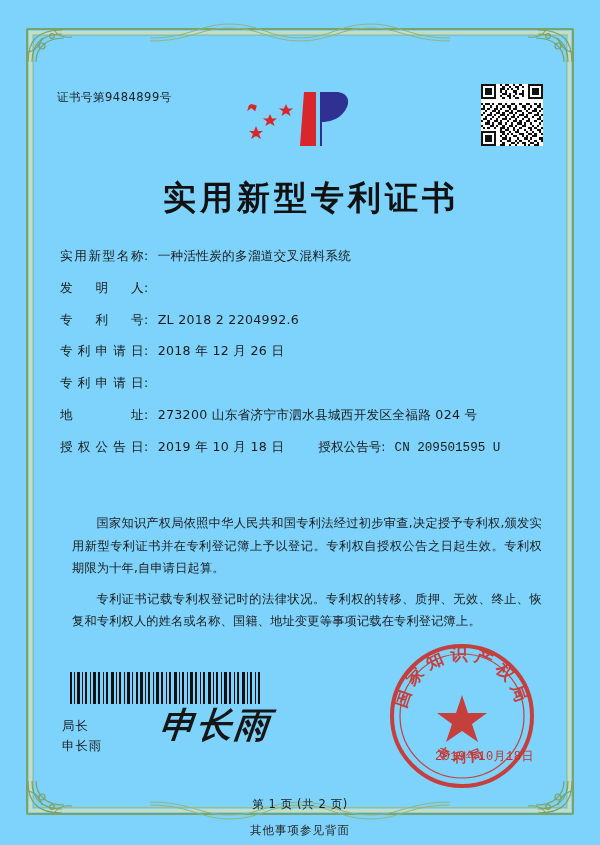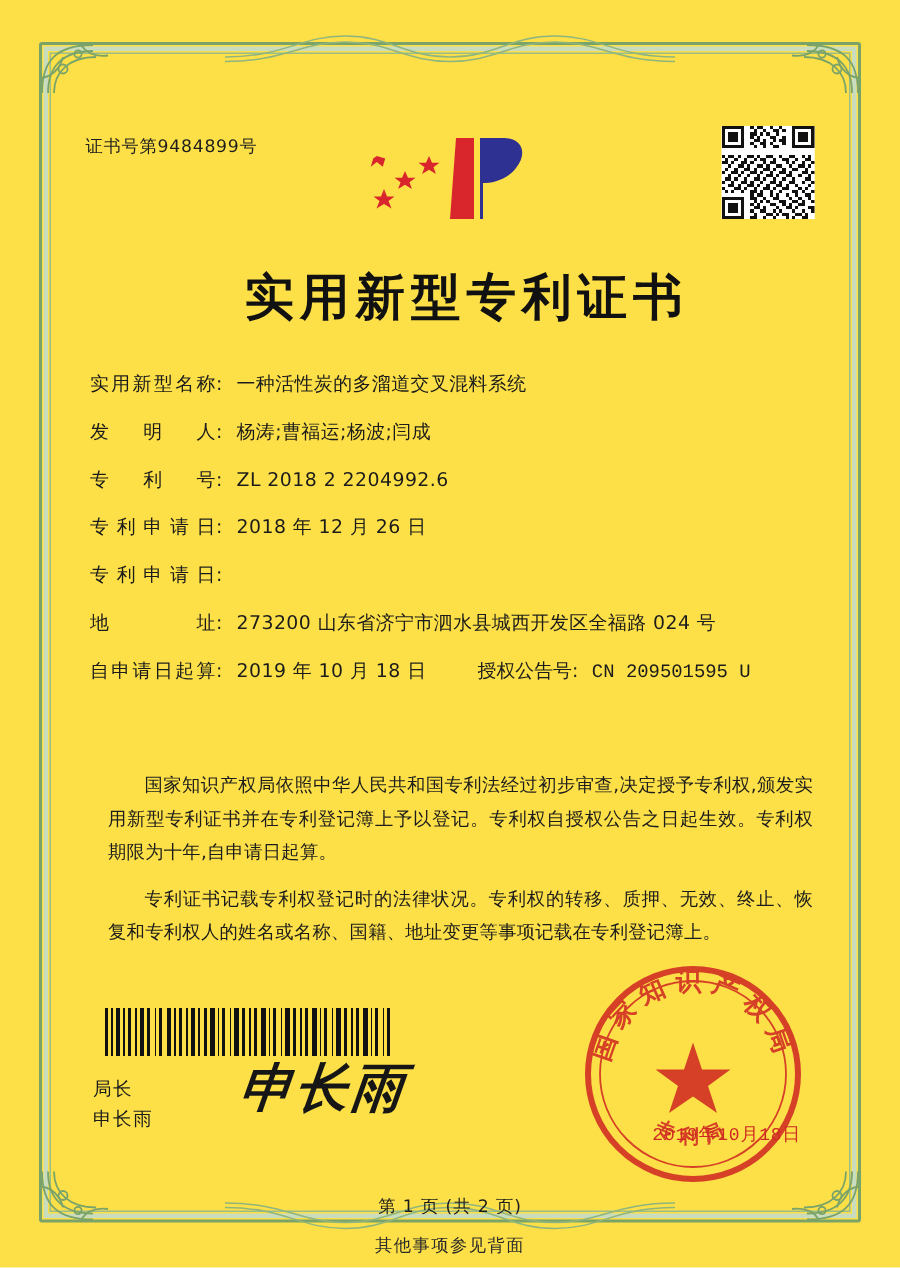--- a/index.html
+++ b/index.html
@@ -12,21 +12,21 @@
     height: 845px;
     font-family: "DejaVu Sans", "Liberation Sans", sans-serif;
     color: #1a1a1a;
     position: relative;
     overflow: hidden;
   }
 
   .page {
     position: absolute;
     inset: 0;
-    background: #fde047;
+    background: #7dd3fc;
   }
 
   
   .border-outer {
     position: absolute;
     left: 26px; top: 28px; right: 26px; bottom: 30px;
     border: 2px solid #7aa36a;
     border-radius: 2px;
   }
   .border-inner {
@@ -529,21 +529,20 @@
 
     <div class="row">
       <span class="lbl spread">实用新型名称</span>
       <span class="lbl">:</span>
       <span class="val">一种活性炭的多溜道交叉混料系统</span>
     </div>
 
     <div class="row">
       <span class="lbl spread">发明人</span>
       <span class="lbl">:</span>
-      <span class="val">杨涛;曹福运;杨波;闫成</span>
     </div>
 
     <div class="row">
       <span class="lbl spread">专利号</span>
       <span class="lbl">:</span>
       <span class="val">ZL 2018 2 2204992.6</span>
     </div>
 
     <div class="row">
       <span class="lbl spread">专利申请日</span>
@@ -556,21 +555,21 @@
       <span class="lbl">:</span>
     </div>
 
     <div class="row">
       <span class="lbl spread">地址</span>
       <span class="lbl">:</span>
       <span class="val">273200 山东省济宁市泗水县城西开发区全福路 024 号</span>
     </div>
 
     <div class="row double">
-      <span class="lbl spread">自申请日起算</span>
+      <span class="lbl spread">授权公告日</span>
       <span class="lbl">:</span>
       <span class="val">2019 年 10 月 18 日</span>
       <span class="lbl2">授权公告号:</span>
       <span class="val2">CN 209501595 U</span>
     </div>
   </div>
 
   <div class="paras">
     <p>国家知识产权局依照中华人民共和国专利法经过初步审查,决定授予专利权,颁发实用新型专利证书并在专利登记簿上予以登记。专利权自授权公告之日起生效。专利权期限为十年,自申请日起算。</p>
     <p>专利证书记载专利权登记时的法律状况。专利权的转移、质押、无效、终止、恢复和专利权人的姓名或名称、国籍、地址变更等事项记载在专利登记簿上。</p>

